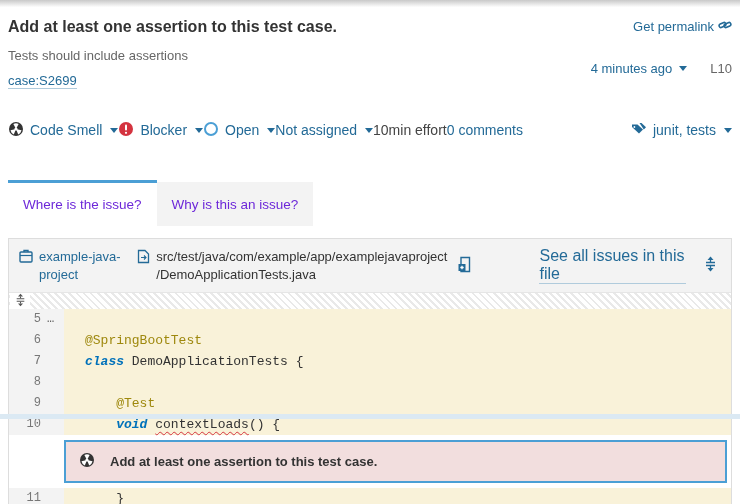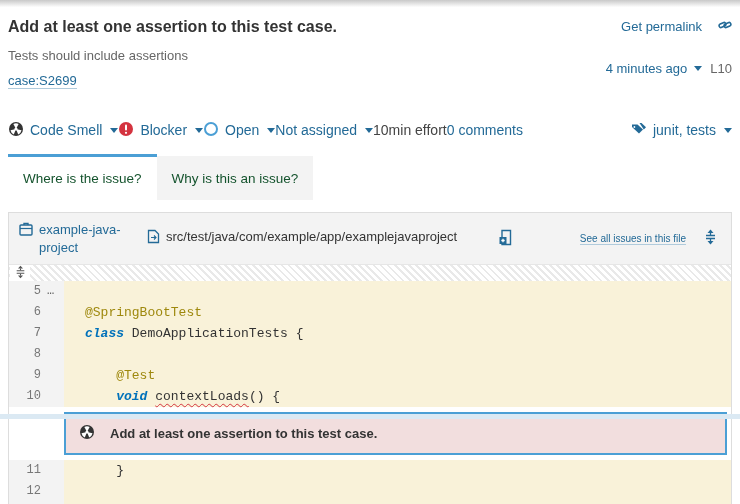--- a/index.html
+++ b/index.html
@@ -6,56 +6,56 @@
   html,body { width:740px; height:504px; overflow:hidden; background:#fff;
               font-family:"Liberation Sans", sans-serif; color:#333; }
   .page { position:relative; width:740px; height:419px; }
   .top-fade { height:8px; background:linear-gradient(#c9c9c9, #ffffff 90%); }
 
   
   .header { padding:6px 8px 0 8px; }
   .title-row { display:flex; justify-content:space-between; align-items:flex-start; padding-top:4px; }
   .page-title { font-size:16px; font-weight:bold; color:#333; }
   a, .link { color:#236a97; text-decoration:none; cursor:pointer; }
-  .permalink { font-size:13px; display:flex; align-items:center; gap:16px; white-space:nowrap; }
+  .permalink { font-size:13px; display:flex; align-items:center; gap:4px; white-space:nowrap; }
   .meta-row { display:flex; justify-content:space-between; align-items:center; margin-top:12px; font-size:13px; }
   .meta-left { display:flex; gap:10px; align-items:baseline;flex-direction:column; }
   .rule-desc { color:#666; }
   .rule-key { border-bottom:1px solid #b0cbdc; }
-  .meta-right { display:flex; gap:8px; align-items:flex-end; }
+  .meta-right { display:flex; gap:23px; align-items:flex-end; }
   .changelog { display:flex; align-items:center; gap:5px; }
   .line-ref { color:#666; }
 
   .caret { display:inline-block; width:0; height:0; border-left:4px solid transparent;
            border-right:4px solid transparent; border-top:5px solid #236a97; margin-left:2px; }
 
   
   .toolbar { display:flex; align-items:center; margin-top:31px; font-size:14px; height:20px; }
   .tb-item { display:flex; align-items:center; gap:6px; background:none; border:none; font:inherit;
              color:#236a97; cursor:pointer; white-space:nowrap; }
   .tb-text { color:#444; }
   .tb-spacer { flex:1; }
 
   
   .tabs { display:flex; margin:14px 8px 0 8px; align-items:flex-end; }
-  .tab { height:46px; display:flex; align-items:center; padding:0 15px; font-size:13.5px; color:#14532d;
-         cursor:pointer; }
+  .tab { height:46px; display:flex; align-items:center; padding:0 15px; font-size:13.5px; color:#6d28d9;
+         cursor:pointer;margin-top:26px; }
   .tab.active { background:#fff; border-top:3px solid #4b9fd5; height:46px; }
   .tab.inactive { background:#f3f3f3; height:44px; }
 
   
   .panel { margin:12px 8px 0 8px; border:1px solid #ddd; background:#fff; height:319px; overflow:hidden; }
   .file-header { display:flex; align-items:center; background:#f3f3f3; border-bottom:1px solid #e6e6e6;
                  padding:8px 10px; gap:10px; font-size:13px; min-height:46px; }
   .project-link { display:flex; gap:6px; width:118px; line-height:1.35; }
   .project-link svg { flex:0 0 auto; margin-top:1px; }
   .file-path { display:flex; gap:6px; color:#333; line-height:1.35; }
   .file-path svg { flex:0 0 auto; margin-top:1px; }
   .fh-right { margin-left:auto; display:flex; align-items:center; gap:18px; align-self:center; padding-right:4px; }
-  .see-all { border-bottom:1px solid #b0cbdc; font-size:10px;margin-left:48px; }
+  .see-all { border-bottom:1px solid #b0cbdc; font-size:16px;margin-left:48px; }
   .icon-btn { background:none; border:none; cursor:pointer; padding:0; display:flex; align-items:center; }
 
   .hatch-strip { position:relative; height:16px;
     background:repeating-linear-gradient(45deg,#ffffff 0 3px,#e9e9e9 3px 5px); }
   .hatch-expand { position:absolute; left:1px; top:0; width:20px; height:16px; background:#fff;
     display:flex; align-items:center; justify-content:center; border:none; cursor:pointer; }
 
   .code { font-family:"Liberation Mono","DejaVu Sans Mono",monospace; font-size:13px; }
   .code-line { display:flex; height:21px; line-height:21px; }
   .gutter { width:38px; background:#f3f3f3; color:#777; text-align:right; padding-right:6px;
@@ -193,20 +193,21 @@
 
       <div class="file-path">
         <span>
           <svg width="13" height="15" viewBox="0 0 13 15">
             <path d="M1.5 1.5 H8 L11.5 5 V13.5 H1.5 Z" fill="none" stroke="#236a97" stroke-width="1.3"></path>
             <path d="M4 8.5 H9 M7 6.5 L9 8.5 L7 10.5" fill="none" stroke="#236a97" stroke-width="1.1"></path>
           </svg>
         </span>
         <span>
           <span>src/test/java/com/example/app/examplejavaproject</span><br>
+          <span>/DemoApplicationTests.java</span>
         </span>
       </div>
 
       <div class="fh-right">
         <button class="icon-btn">
           <span>
             <svg width="16" height="17" viewBox="0 0 16 17">
               <path d="M4 1.5 H12.5 V15.5 H4 Z" fill="none" stroke="#236a97" stroke-width="1.4"></path>
               <rect x="1.5" y="8" width="7" height="7" fill="#236a97"></rect>
               <path d="M5 9.8 V13.2 M3.3 11.5 H6.7" stroke="#fff" stroke-width="1.3"></path>

